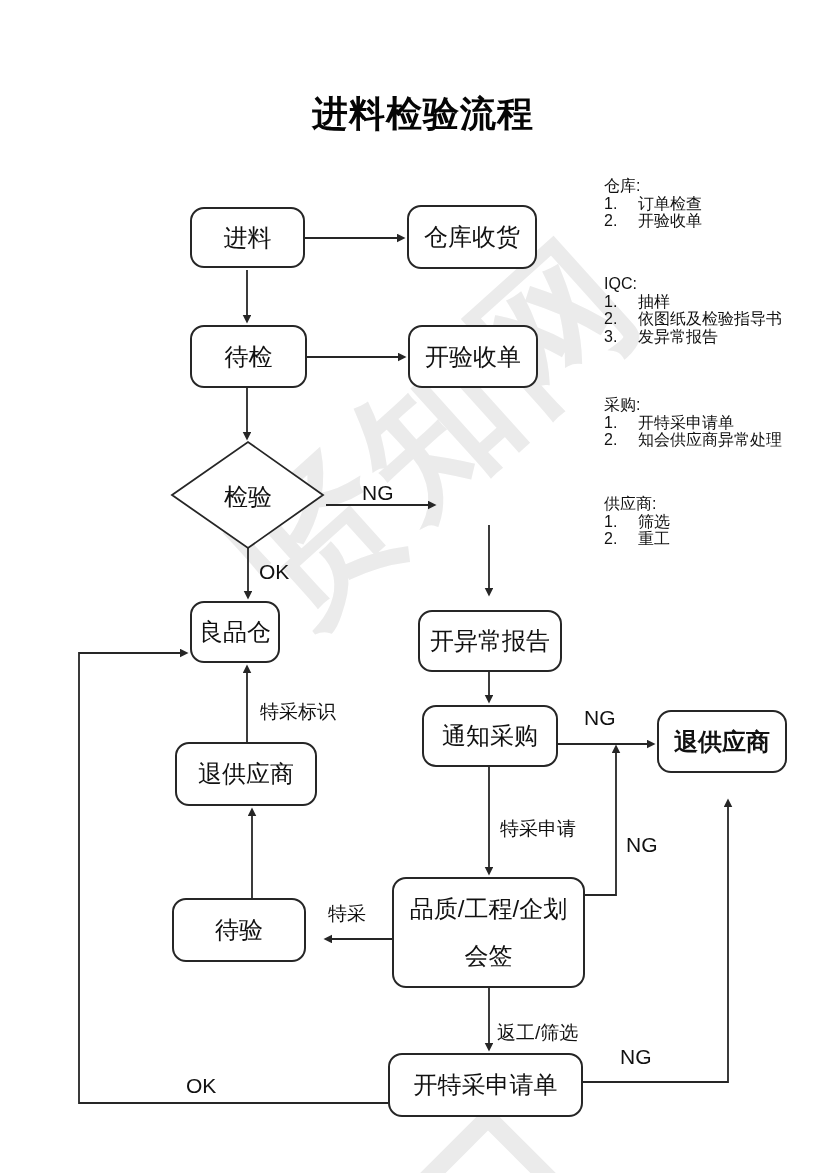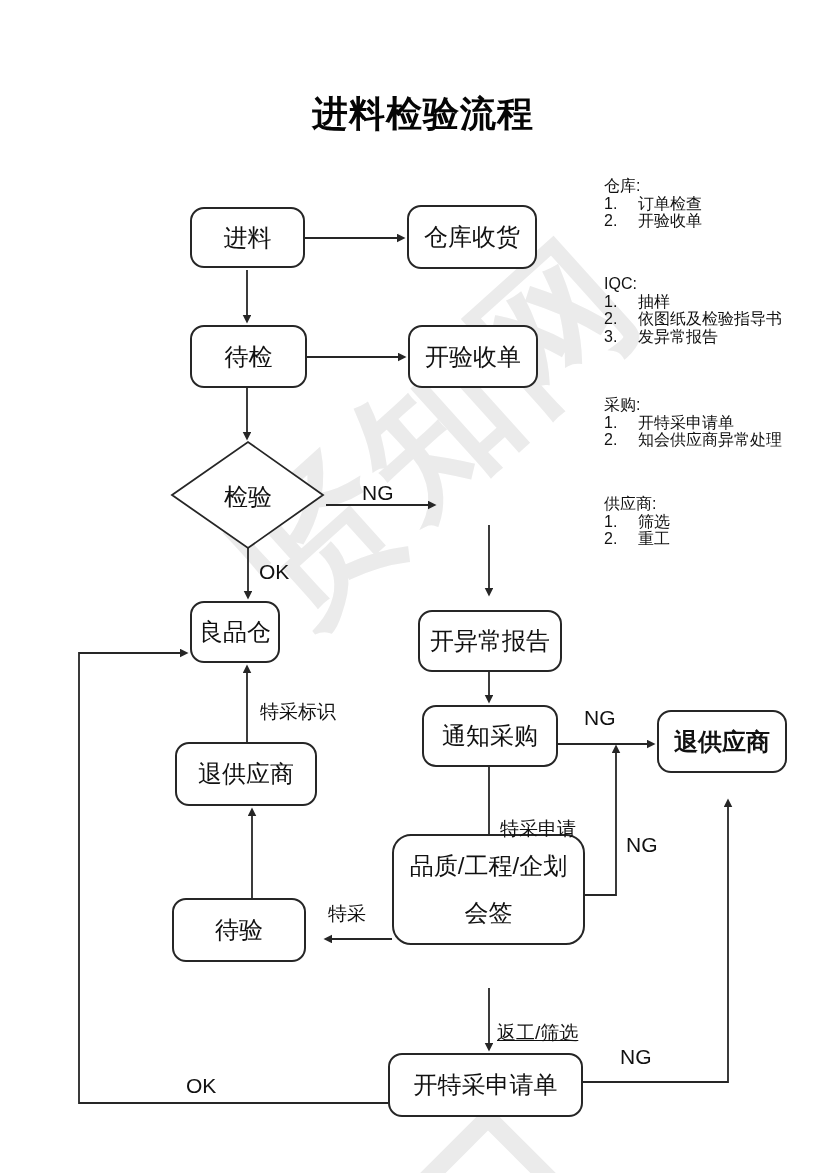--- a/index.html
+++ b/index.html
@@ -131,36 +131,36 @@
   </div>
   <div class="box" style="left:657px;top:710px;width:130px;height:63px;font-weight:bold;">
     <span>退供应商</span>
   </div>
   <div class="box" style="left:175px;top:742px;width:142px;height:64px;">
     <span>退供应商</span>
   </div>
   <div class="box" style="left:172px;top:898px;width:134px;height:64px;">
     <span>待验</span>
   </div>
-  <div class="box two-line" style="left:392px;top:834px;width:193px;height:111px;border-radius:19px;">
+  <div class="box two-line" style="left:392px;top:877px;width:193px;height:111px;">
     <span>品质/工程/企划</span>
     <span>会签</span>
   </div>
   <div class="box" style="left:388px;top:1053px;width:195px;height:64px;">
     <span>开特采申请单</span>
   </div>
 
   <div class="edge-label latin" style="left:362px;top:481px;">NG</div>
   <div class="edge-label latin" style="left:259px;top:560px;">OK</div>
   <div class="edge-label latin" style="left:584px;top:706px;">NG</div>
   <div class="edge-label latin" style="left:626px;top:833px;">NG</div>
   <div class="edge-label" style="left:500px;top:816px;">特采申请</div>
   <div class="edge-label" style="left:328px;top:901px;text-align:right;">特采</div>
   <div class="edge-label" style="left:260px;top:699px;">特采标识</div>
-  <div class="edge-label" style="left:497px;top:1020px;text-decoration:underline;">返工/筛选</div>
+  <div class="edge-label" style="left:497px;top:1020px;">返工/筛选</div>
   <div class="edge-label latin" style="left:620px;top:1045px;">NG</div>
   <div class="edge-label latin" style="left:186px;top:1074px;">OK</div>
 
   <div class="note" style="left:604px;top:177px;">
     <div>仓库:</div>
     <div class="note-item">
       <span class="num">1.</span>
       <span>订单检查</span>
     </div>
     <div class="note-item">

